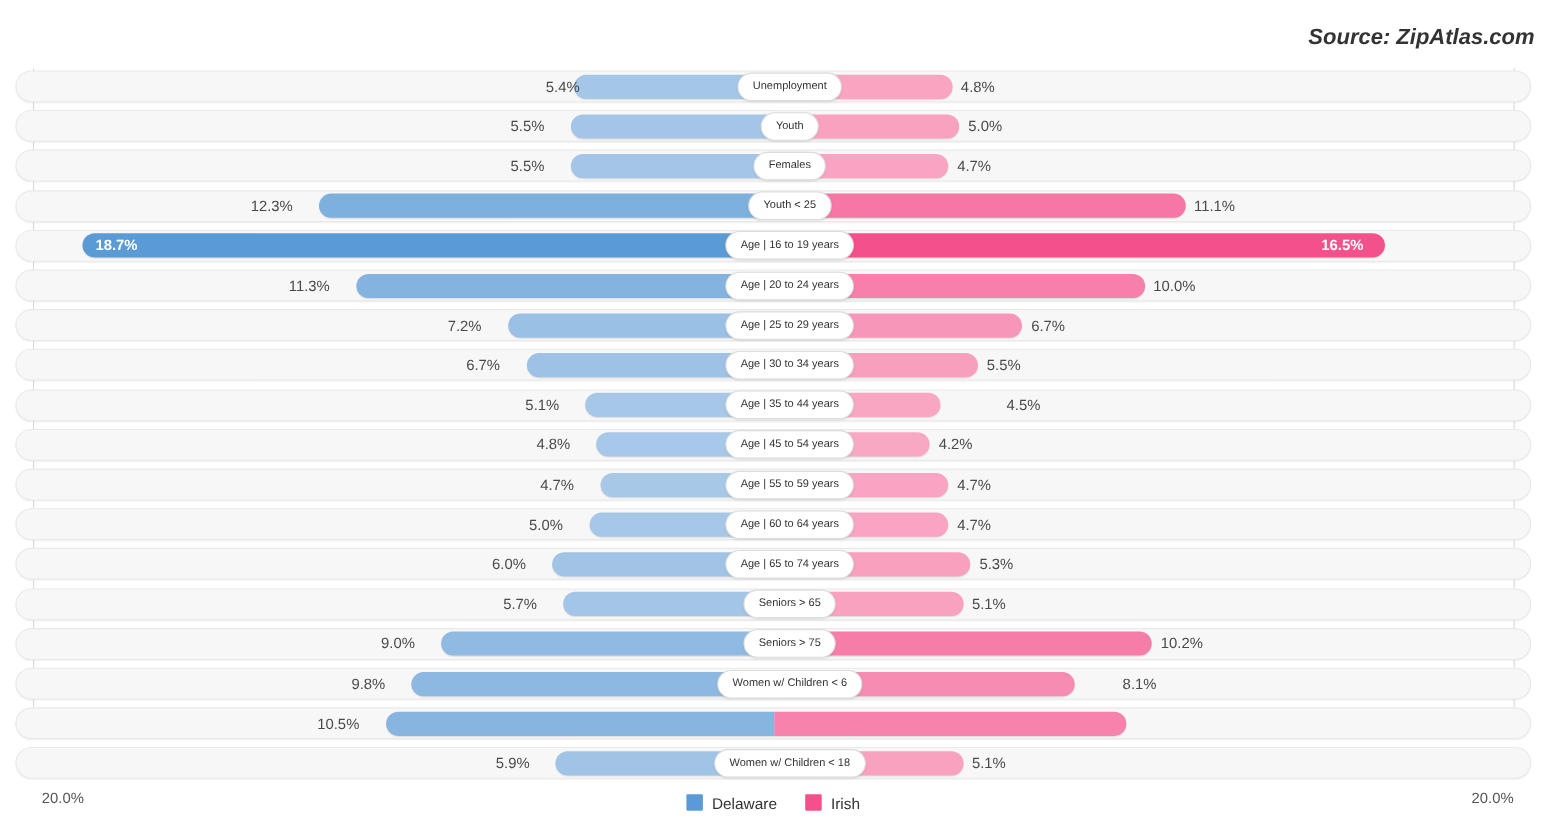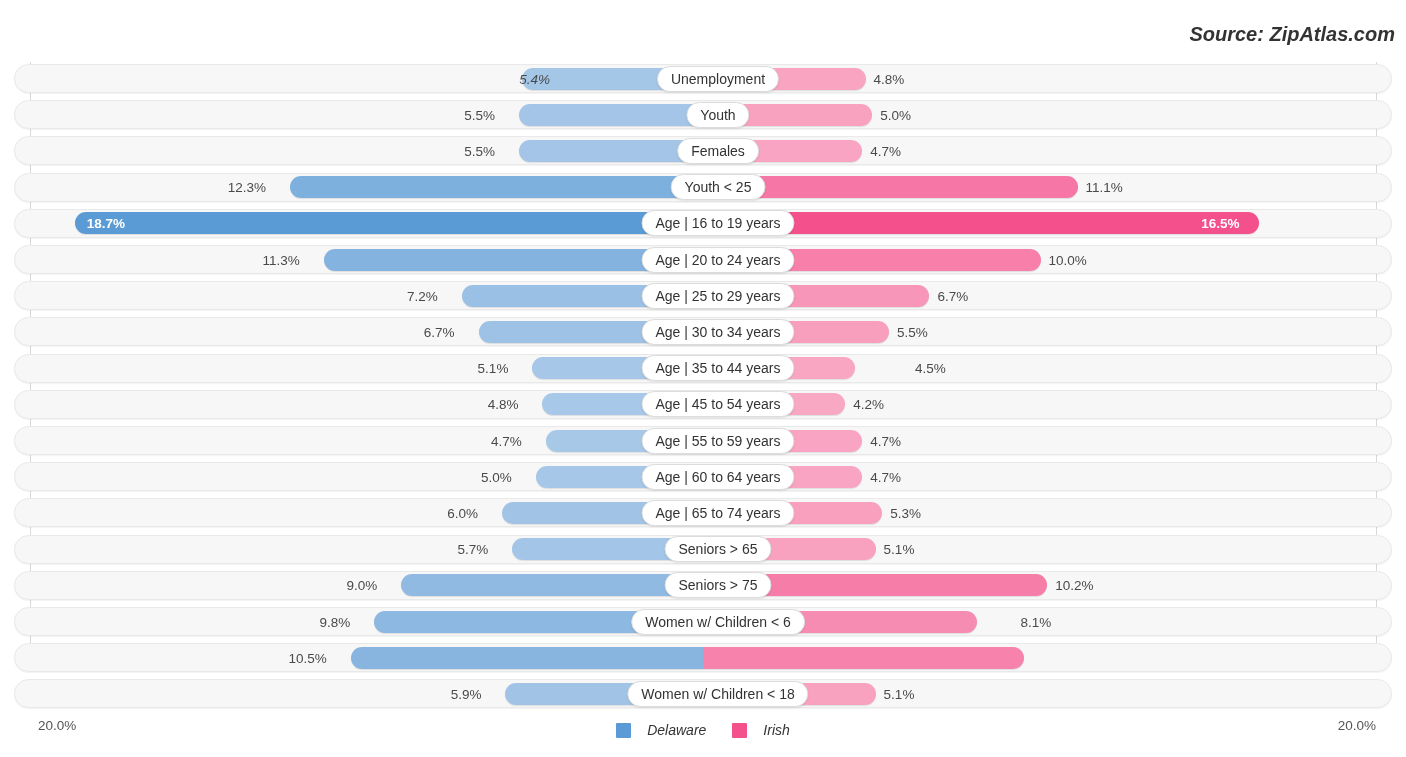--- a/index.html
+++ b/index.html
@@ -60,56 +60,56 @@
   }
 
   .pill {
     position: absolute; top: 50%; left: 703px;
     transform: translate(-50%, -50%);
     background: #ffffff;
     border: 1px solid #dcdcdc;
     border-radius: 14px;
     height: 26px; line-height: 24px;
     padding: 0 13px;
-    font-size: 14px; color: #333;
+    font-size: 10px; color: #333;
     white-space: nowrap;
     box-shadow: 0 1px 2px rgba(0,0,0,.09);
     z-index: 5;
   }
 
   
   .axis {
     position: absolute; top: 718px;
     font-size: 13.5px; color: #555;
   }
   .axis.left  { left: 38px; }
   .axis.right { right: 30px; }
 
   .legend {
     position: absolute; top: 722px; left: 0; width: 1406px;
     display: flex; justify-content: center; align-items: center; gap: 26px;
   }
-  .legend-item { display: flex; align-items: flex-end; gap: 16px; font-style: italic; }
+  .legend-item { display: flex; align-items: flex-start; gap: 8px; }
   .swatch { width: 15px; height: 15px; border-radius: 1px; }
   .legend-label { font-size: 14px; color: #333; }
 </style>
 </head>
 <body>
 
 <div id="page">
 
   <div class="source">Source: ZipAtlas.com</div>
 
   <div class="plot">
     <div class="gridline left"></div>
     <div class="gridline right"></div>
     <div id="rows">
         <div class="row" style="top: 2px;">
           <div class="bar left" style="left: 507.29px; width: 181.71px; background: rgb(164, 198, 231);"></div>
-          <div class="val out-left" style="right: 841px; font-style: italic;">5.4%</div>
+          <div class="val out-left" style="right: 864px;">5.4%</div>
           <div class="bar right" style="left: 689px; width: 161.52px; background: rgb(249, 164, 193);"></div>
           <div class="val out-right" style="left: 858.52px;">4.8%</div>
           <div class="pill">Unemployment</div>
         </div>
         <div class="row" style="top: 38.2px;">
           <div class="bar left" style="left: 503.925px; width: 185.075px; background: rgb(164, 197, 231);"></div>
           <div class="val out-left" style="right: 896.075px;">5.5%</div>
           <div class="bar right" style="left: 689px; width: 168.25px; background: rgb(249, 162, 192);"></div>
           <div class="val out-right" style="left: 865.25px;">5.0%</div>
           <div class="pill">Youth</div>

